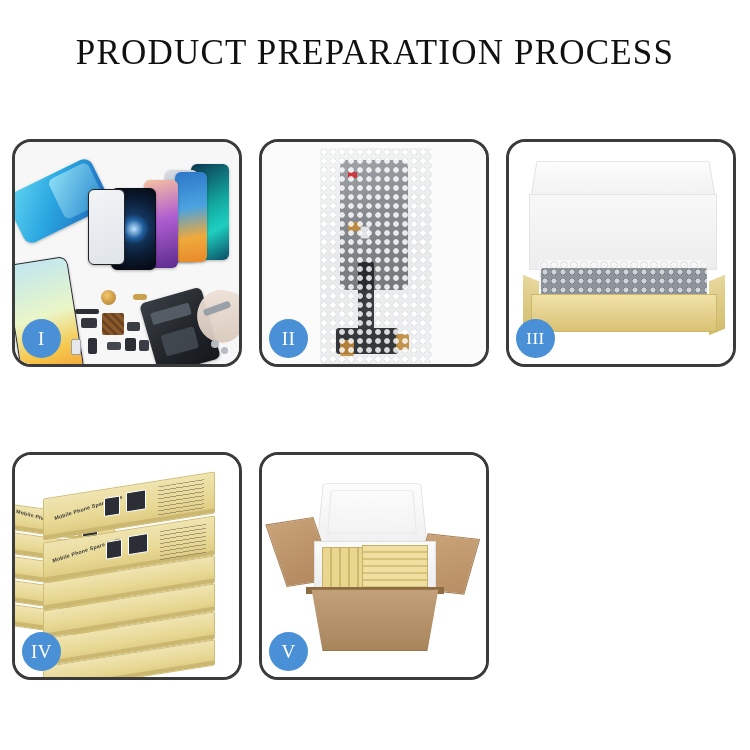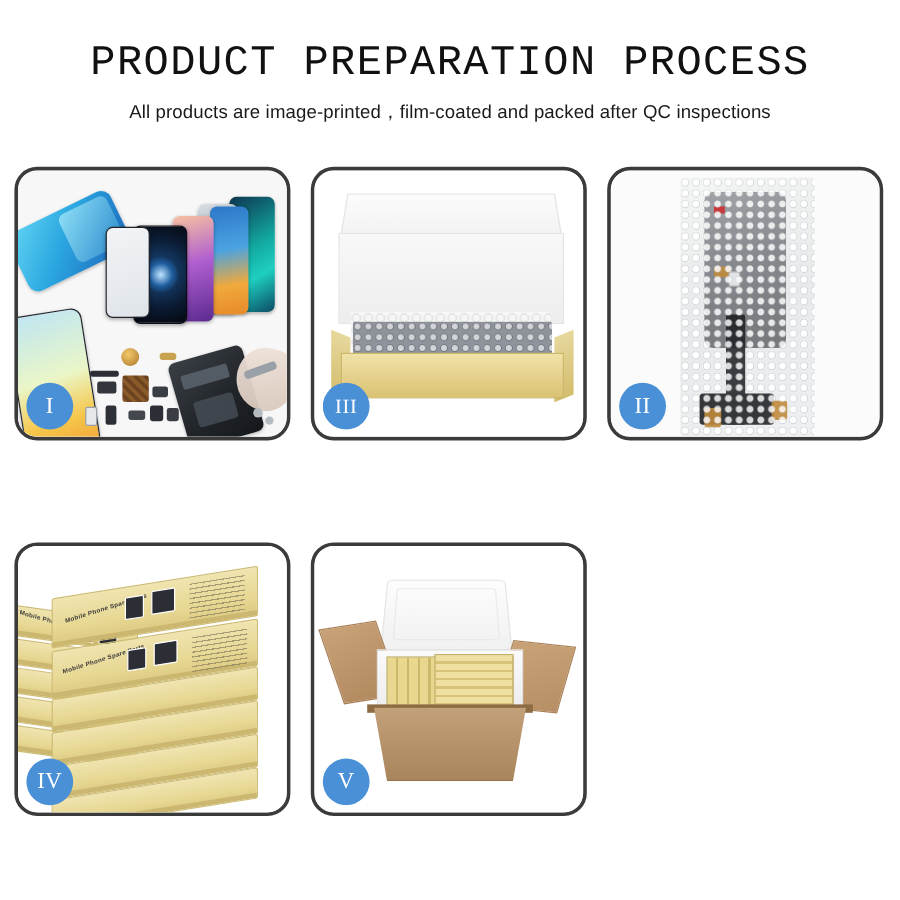--- a/index.html
+++ b/index.html
@@ -24,21 +24,21 @@
   .header {
     padding-top: 34px;
     text-align: center;
   }
   .page-title {
     font-size: 35px;
     font-weight: 400;
     letter-spacing: 1.2px;
     color: #111111;
     line-height: 1.1;
-    font-family: Liberation Mono, monospace;
+    font-family: Liberation Serif, serif;
   }
   .page-subtitle {
     margin-top: 10px;
     font-size: 15.5px;
     font-weight: 400;
     color: #1a1a1a;
     letter-spacing: 0.1px;
   }
 
   
@@ -408,21 +408,20 @@
   .c6-seam1 { position:absolute; left:60px; top:96px; width:12px; height:16px; background:#b08f67; }
   .c6-seam2 { position:absolute; left:62px; top:160px; width:12px; height:16px; background:#ab8a62; }
 </style>
 </head>
 <body>
 
 <div class="page">
 
   <div class="header">
     <h1 class="page-title">PRODUCT PREPARATION PROCESS</h1>
-    <p class="page-subtitle">All products are image-printed，film-coated and packed after QC inspections</p>
   </div>
 
   <div class="grid">
 
     <div class="panel">
       <div class="panel-photo scene-parts">
         <div class="ph ph-blue-flat"></div>
         <div class="ph ph-teal"></div>
         <div class="ph ph-grey"></div>
         <div class="ph ph-orange"></div>
@@ -444,45 +443,45 @@
         <div class="chip c10"></div>
         <div class="chip c11"></div>
         <div class="chip c12"></div>
         <div class="chip c13"></div>
         <div class="chip c14"></div>
       </div>
       <div class="badge">I</div>
     </div>
 
     <div class="panel">
-      <div class="panel-photo scene-box3">
-        <div class="b3-lid"></div>
-        <div class="b3-back"></div>
-        <div class="b3-foam"></div>
-        <div class="b3-bubble"></div>
-        <div class="b3-side-l"></div>
-        <div class="b3-side-r"></div>
-        <div class="b3-front"></div>
-      </div>
-      <div class="badge wide">III</div>
-    </div>
-
-    <div class="panel">
       <div class="panel-photo scene-bubble">
         <div class="bubblebag"></div>
         <div class="lcd-inner"></div>
         <div class="flex-strip"></div>
         <div class="red-tab"></div>
         <div class="conn k1"></div>
         <div class="conn k2"></div>
         <div class="conn k3"></div>
         <div class="conn k4"></div>
         <div class="bubble-overlay"></div>
       </div>
       <div class="badge">II</div>
+    </div>
+
+    <div class="panel">
+      <div class="panel-photo scene-box3">
+        <div class="b3-lid"></div>
+        <div class="b3-back"></div>
+        <div class="b3-foam"></div>
+        <div class="b3-bubble"></div>
+        <div class="b3-side-l"></div>
+        <div class="b3-side-r"></div>
+        <div class="b3-front"></div>
+      </div>
+      <div class="badge wide">III</div>
     </div>
 
     <div class="panel">
       <div class="panel-photo scene-stack">
         <div class="sbox st-bl5">
             <span class="edge"></span>
           </div>
         <div class="sbox st-bl4">
             <span class="edge"></span>
           </div>

